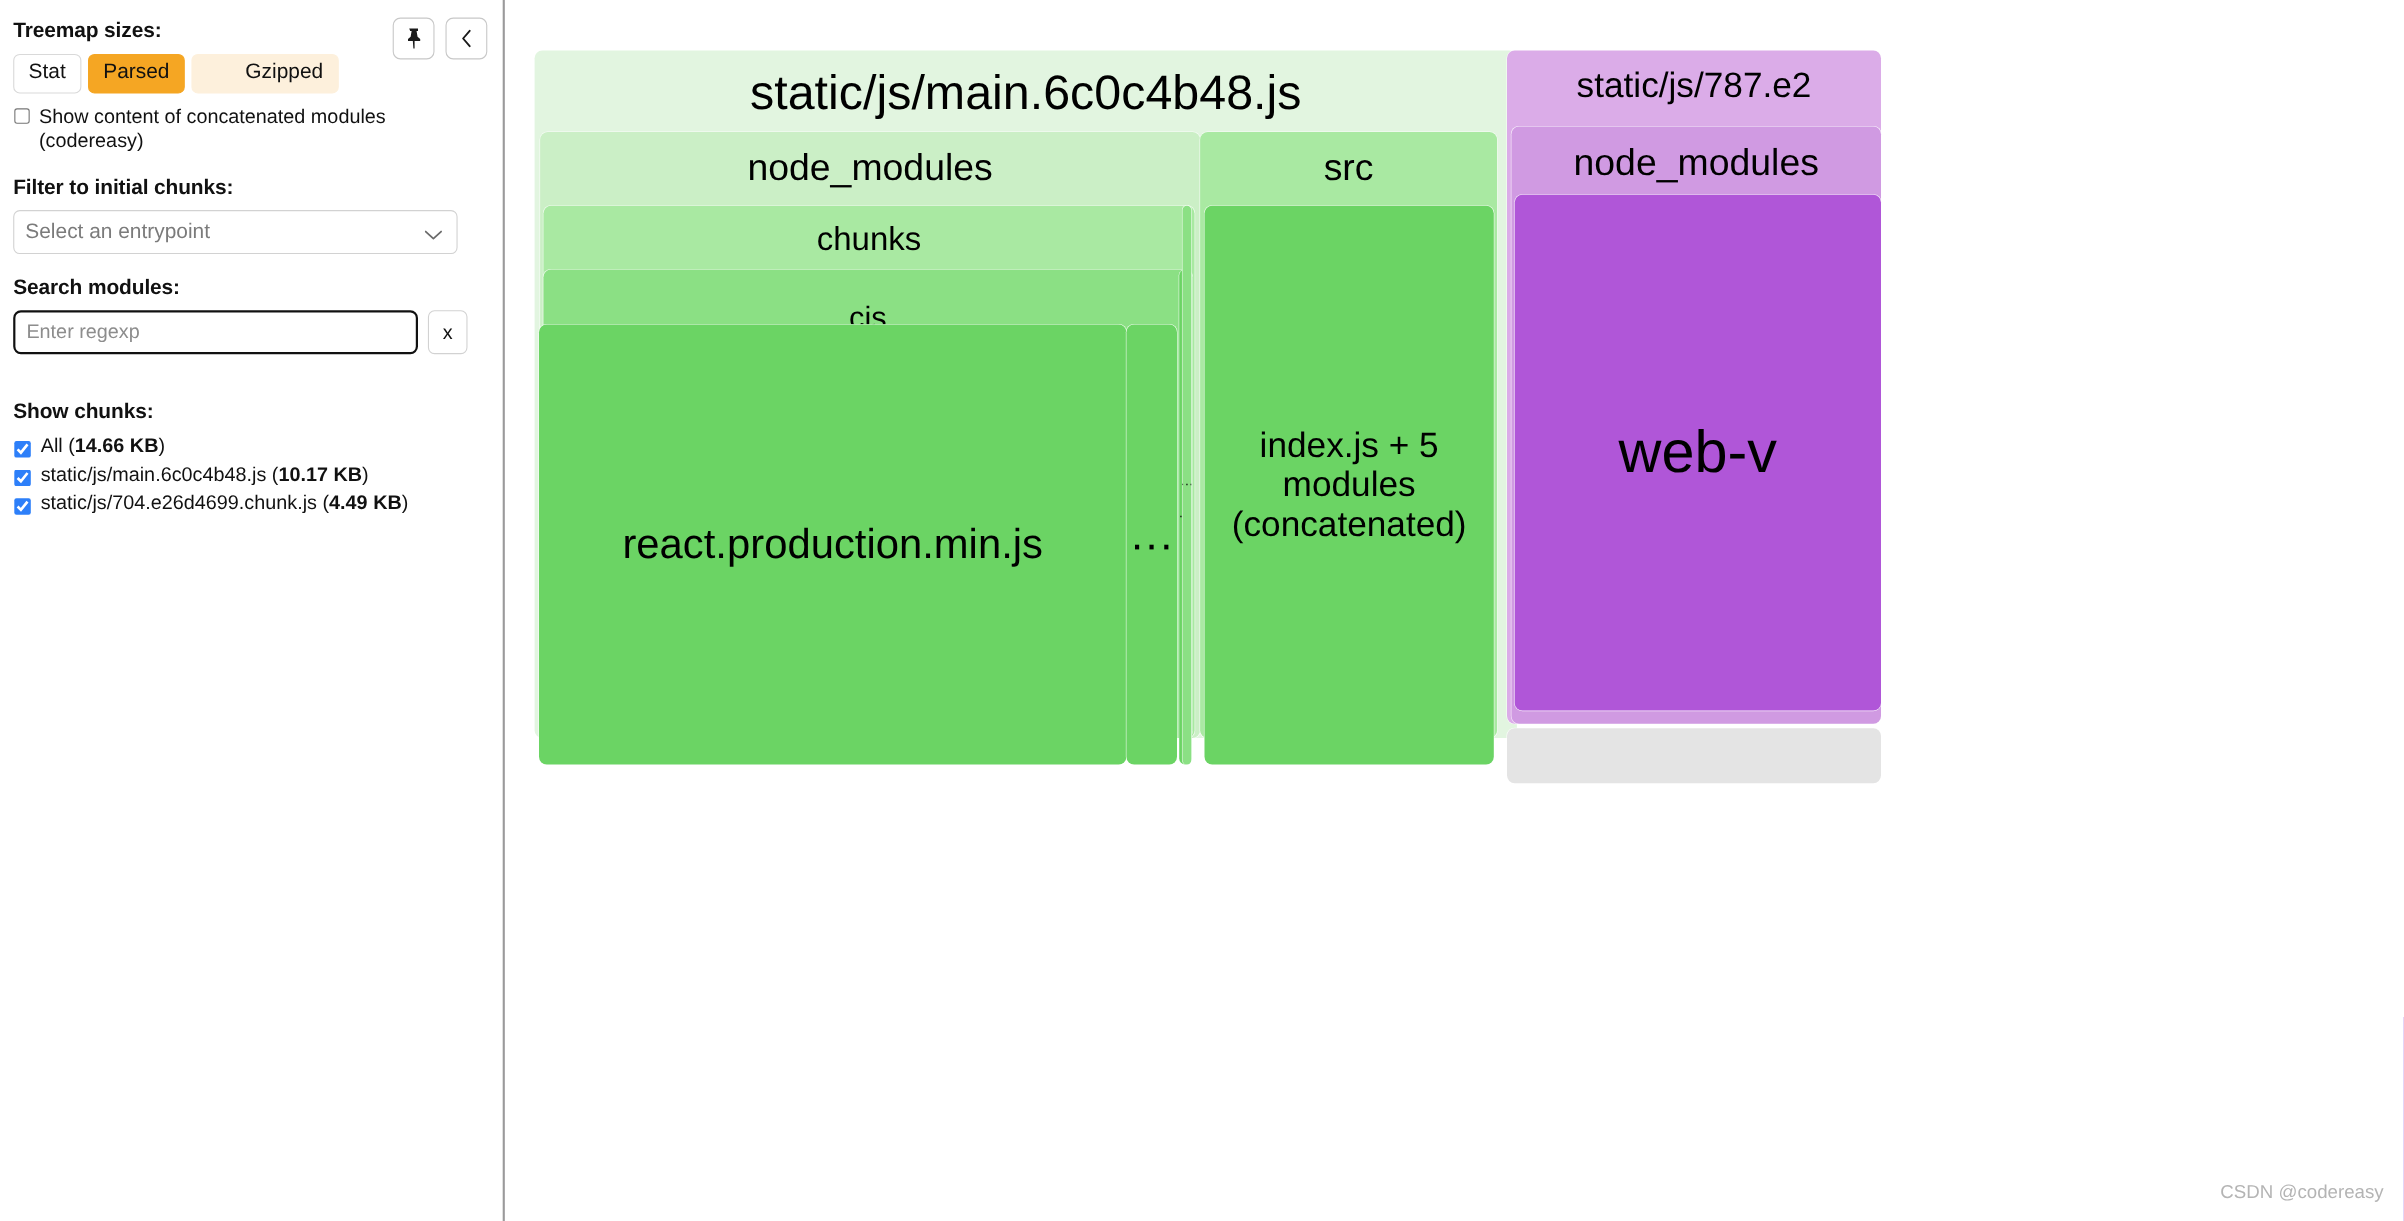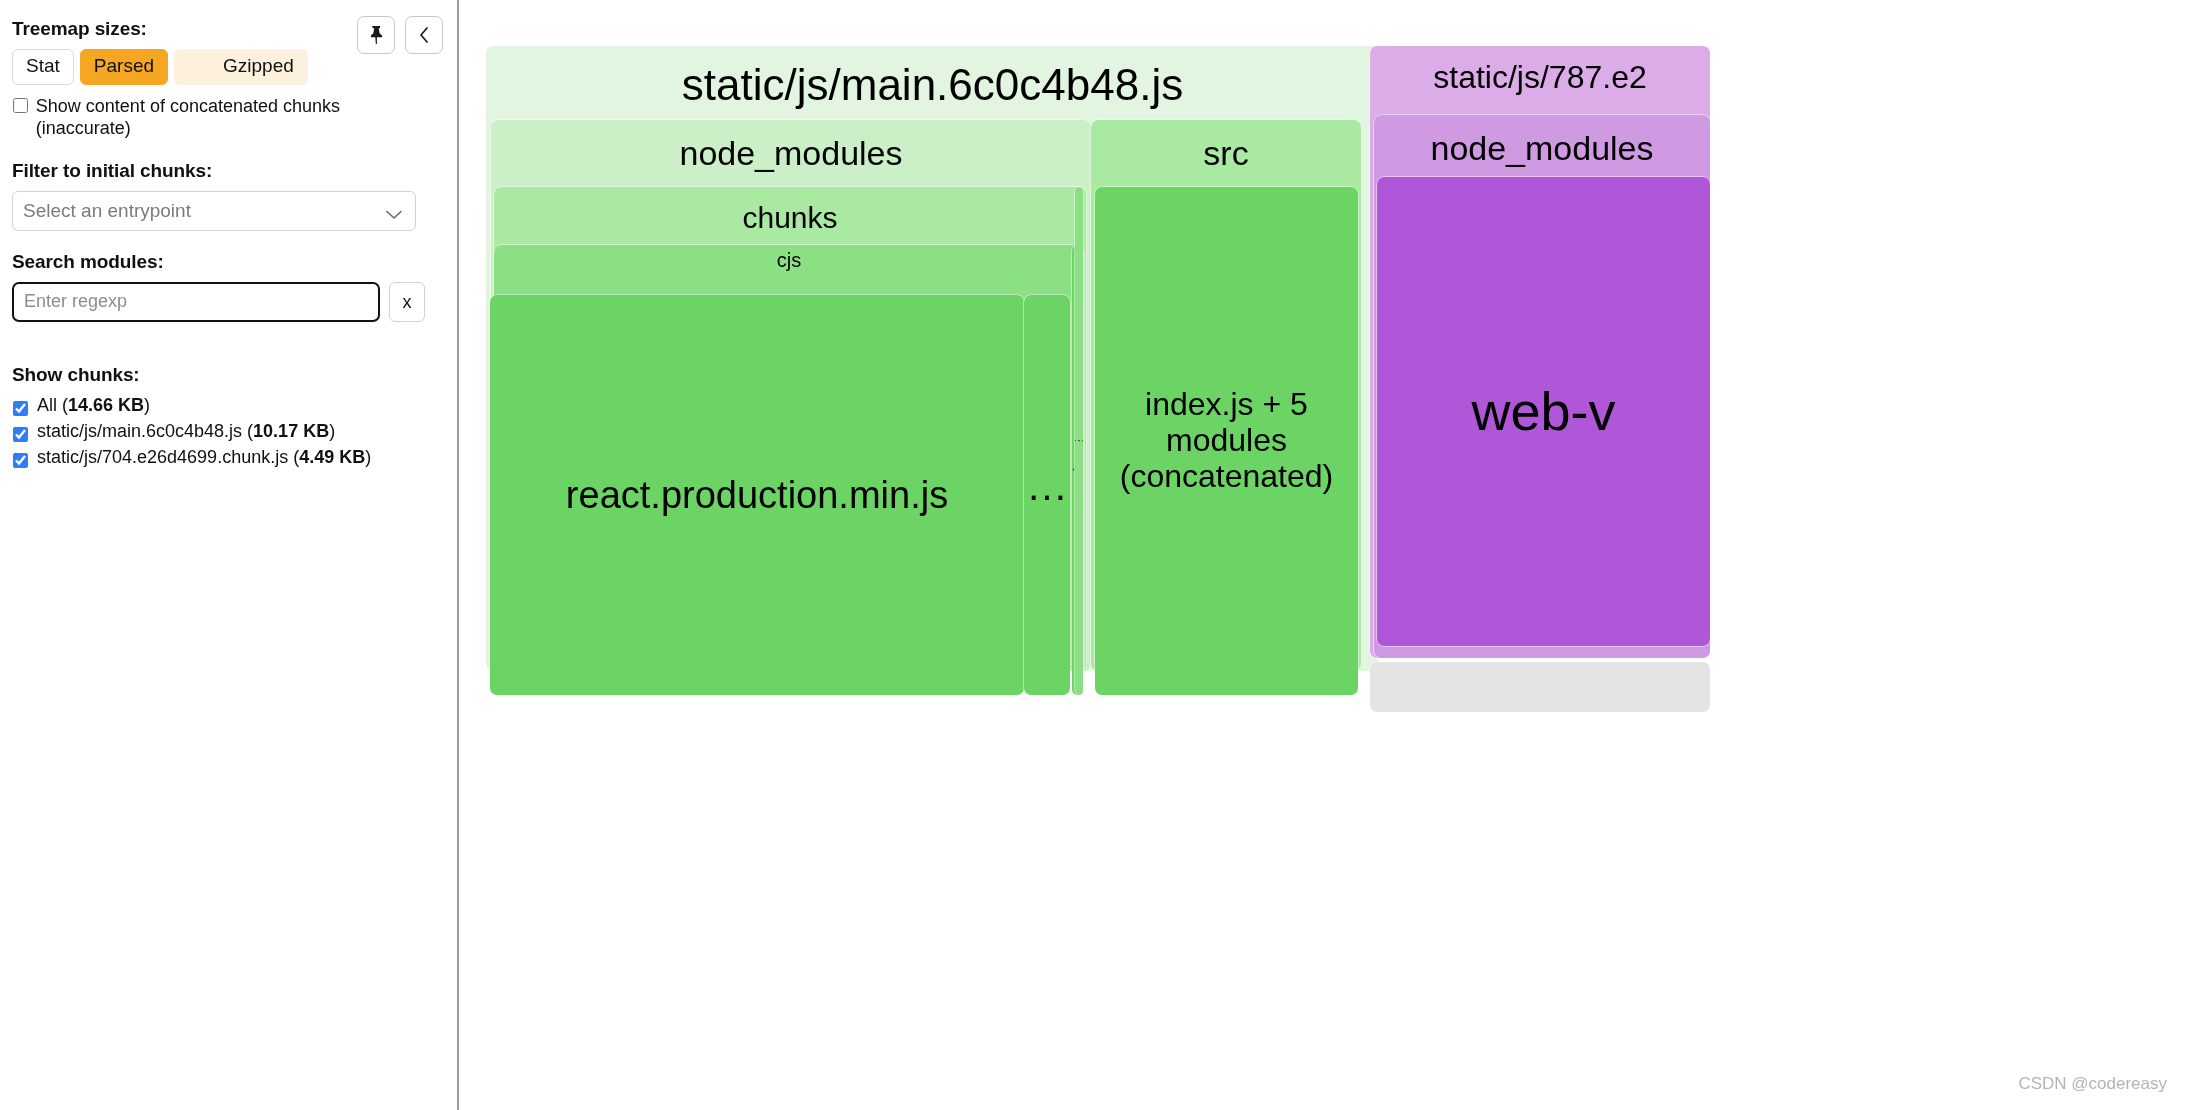--- a/index.html
+++ b/index.html
@@ -155,21 +155,21 @@
     <div class="section-title">Treemap sizes:</div>
 
     <div class="btn-group">
       <button class="seg-btn">Stat</button>
       <button class="seg-btn sel">Parsed</button>
       <button class="seg-btn soft">Gzipped</button>
     </div>
 
     <label class="chk-row">
       <input type="checkbox" style="">
-      <span class="chk-label">Show content of concatenated chunks (inaccurate)</span>
+      <span class="chk-label">Show content of concatenated modules (codereasy)</span>
     </label>
 
     <div class="group-gap"></div>
 
     <div class="section-title">Filter to initial chunks:</div>
 
     <div class="select-wrap">
       <select class="entry-select">
         <option>Select an entrypoint</option>
       </select>
@@ -219,21 +219,21 @@
       <div class="node" style="left: 27px; top: 46px; width: 893px; height: 625px; background: rgb(226, 245, 224); align-items: flex-start;">
         <span class="lbl" style="font-size: 44px; margin-top: 14px;">static/js/main.6c0c4b48.js</span>
       </div>
       <div class="node" style="left: 32px; top: 120px; width: 600px; height: 551px; background: rgb(203, 239, 198); align-items: flex-start;">
         <span class="lbl" style="font-size: 34px; margin-top: 14px;">node_modules</span>
       </div>
       <div class="node" style="left: 35px; top: 187px; width: 592px; height: 484px; background: rgb(169, 233, 162); align-items: flex-start;">
         <span class="lbl" style="font-size: 30px; margin-top: 14px;">chunks</span>
       </div>
       <div class="node" style="left: 35px; top: 245px; width: 590px; height: 426px; background: rgb(139, 224, 132); align-items: flex-start;">
-        <span class="lbl" style="font-size: 20px; margin-top: 4px;">cjs</span>
+        <span class="lbl" style="font-size: 28px; margin-top: 28px;">cjs</span>
       </div>
       <div class="node" style="left: 31px; top: 295px; width: 534px; height: 400px; background: rgb(107, 212, 100);">
         <span class="lbl" style="font-size: 38px;">react.production.min.js</span>
       </div>
       <div class="node" style="left: 565px; top: 295px; width: 46px; height: 400px; background: rgb(107, 212, 100);">
         <span class="lbl" style="font-size: 40px;">···</span>
       </div>
       <div class="node" style="left: 613px; top: 245px; width: 11px; height: 450px; background: rgb(107, 212, 100); align-items: center;">
         <span class="lbl" style="font-size: 12px; writing-mode: horizontal-tb;">···</span>
       </div>

